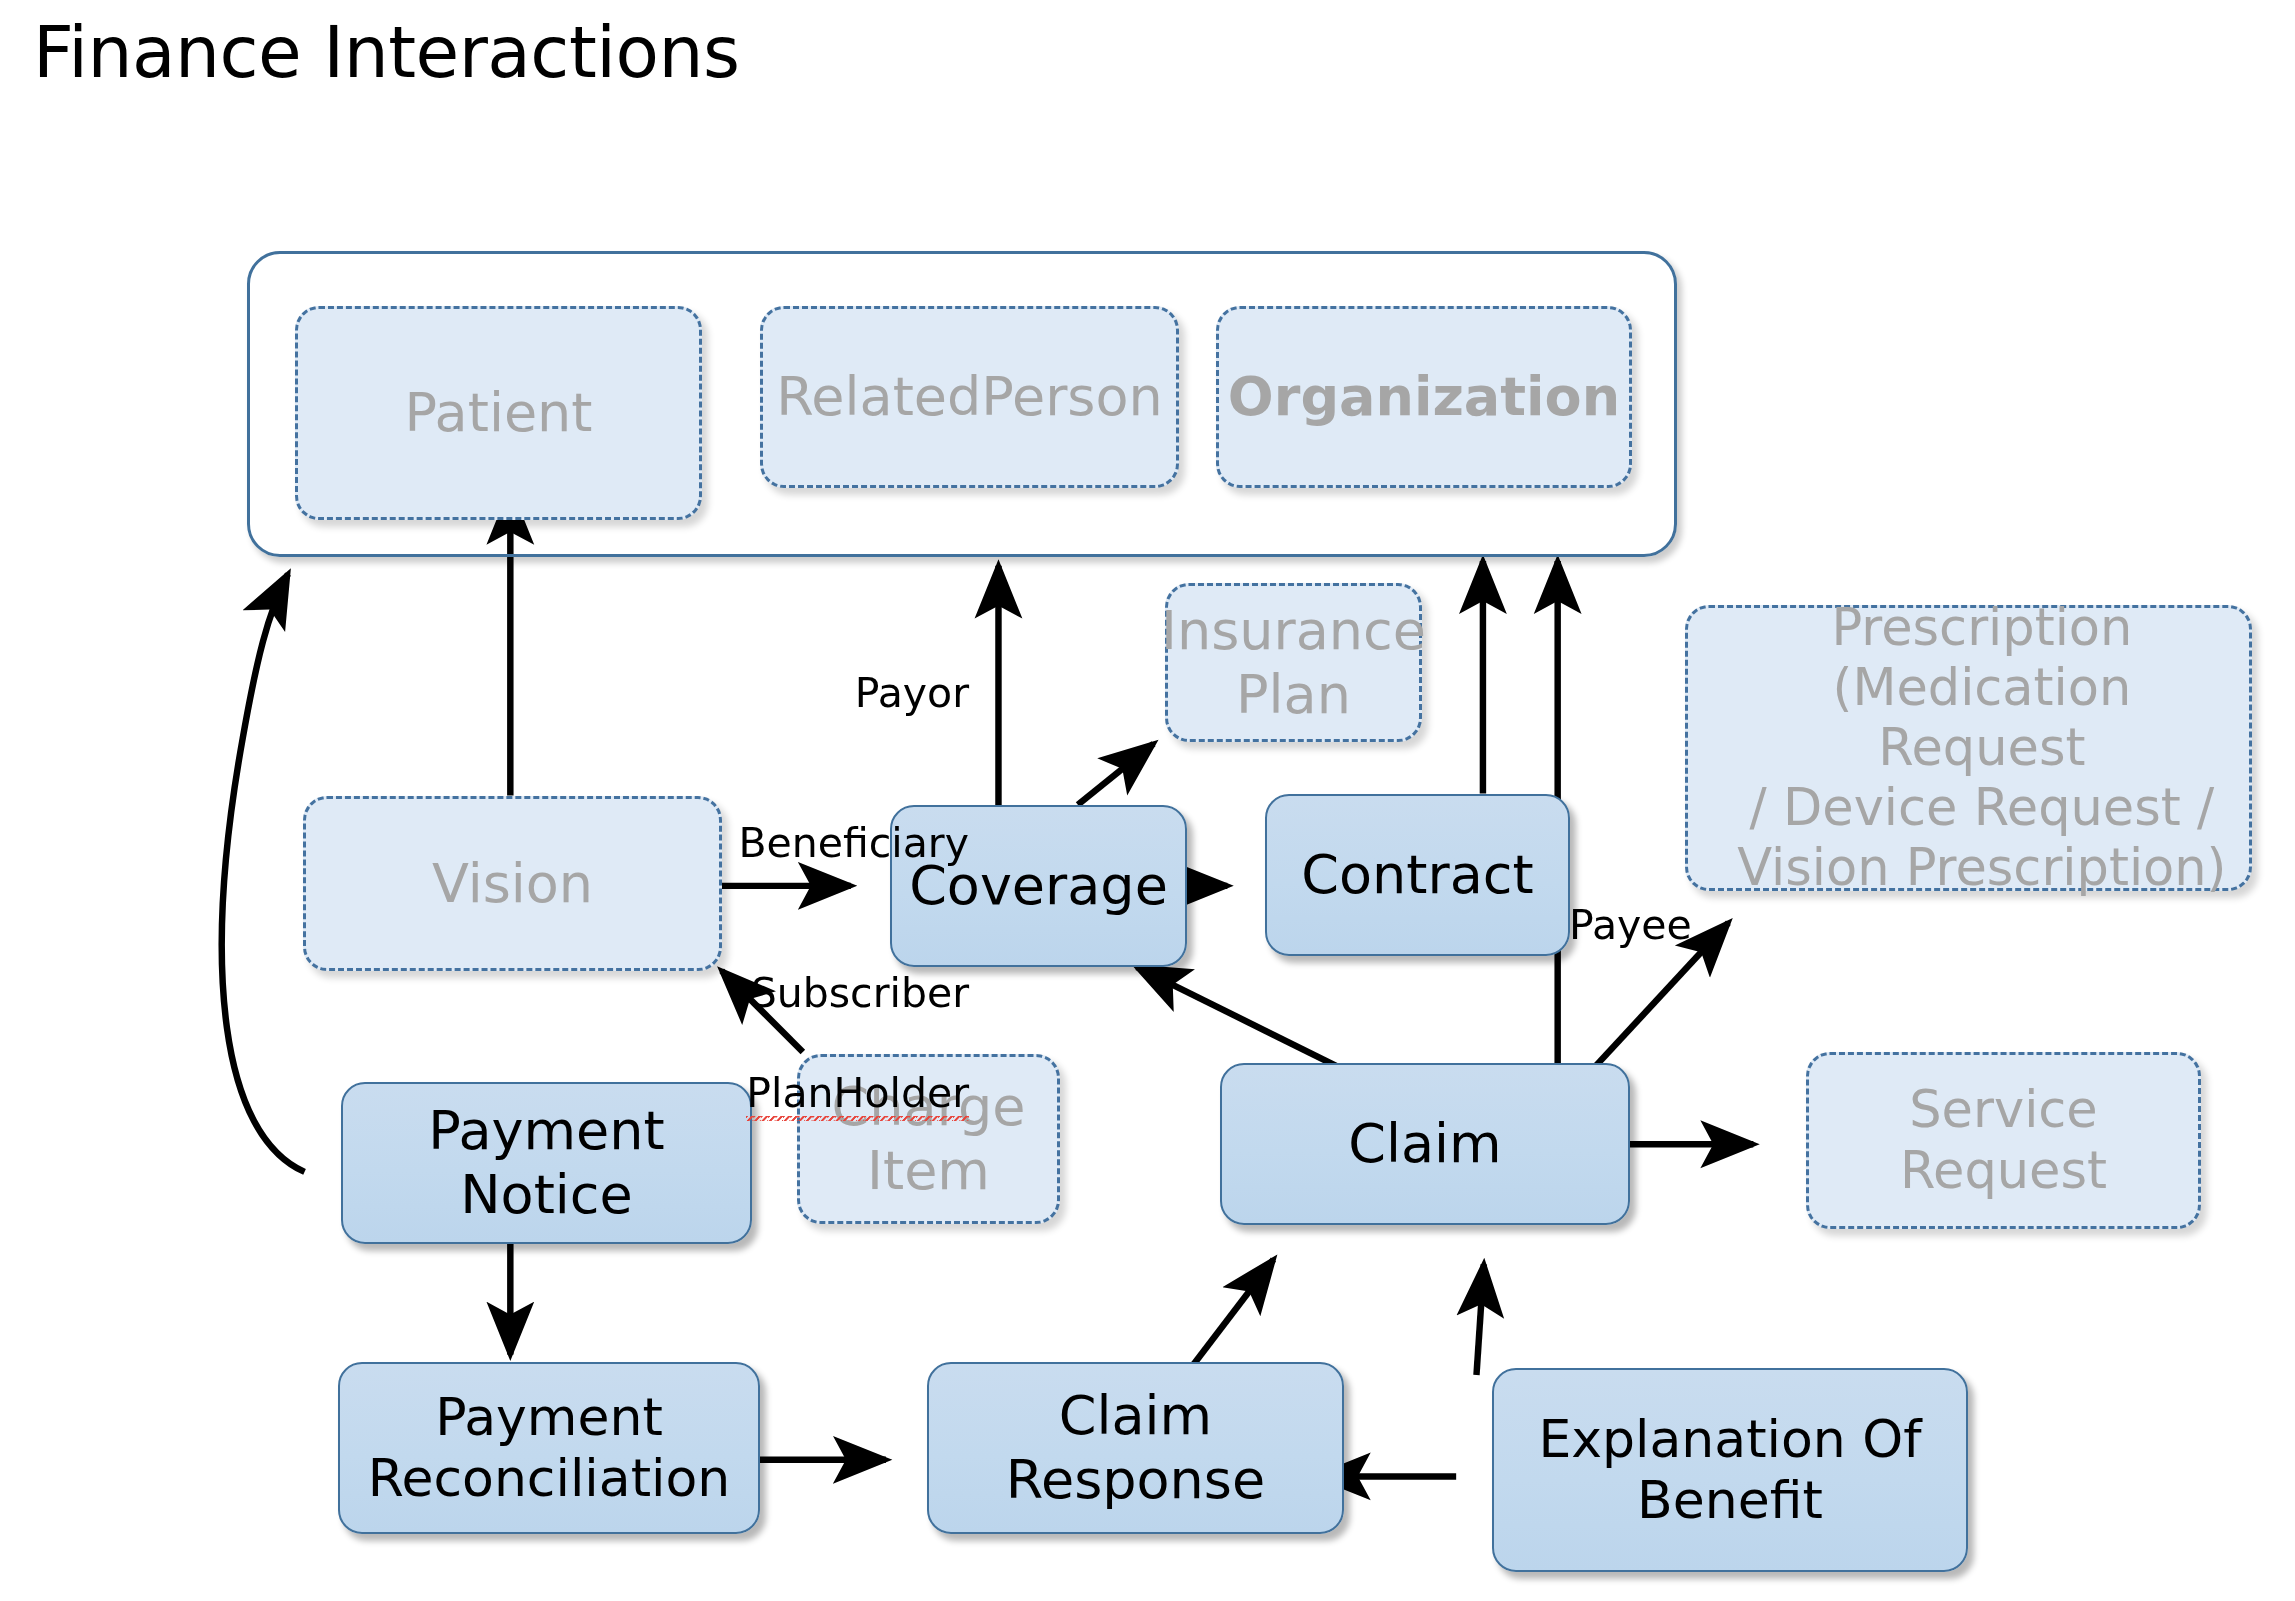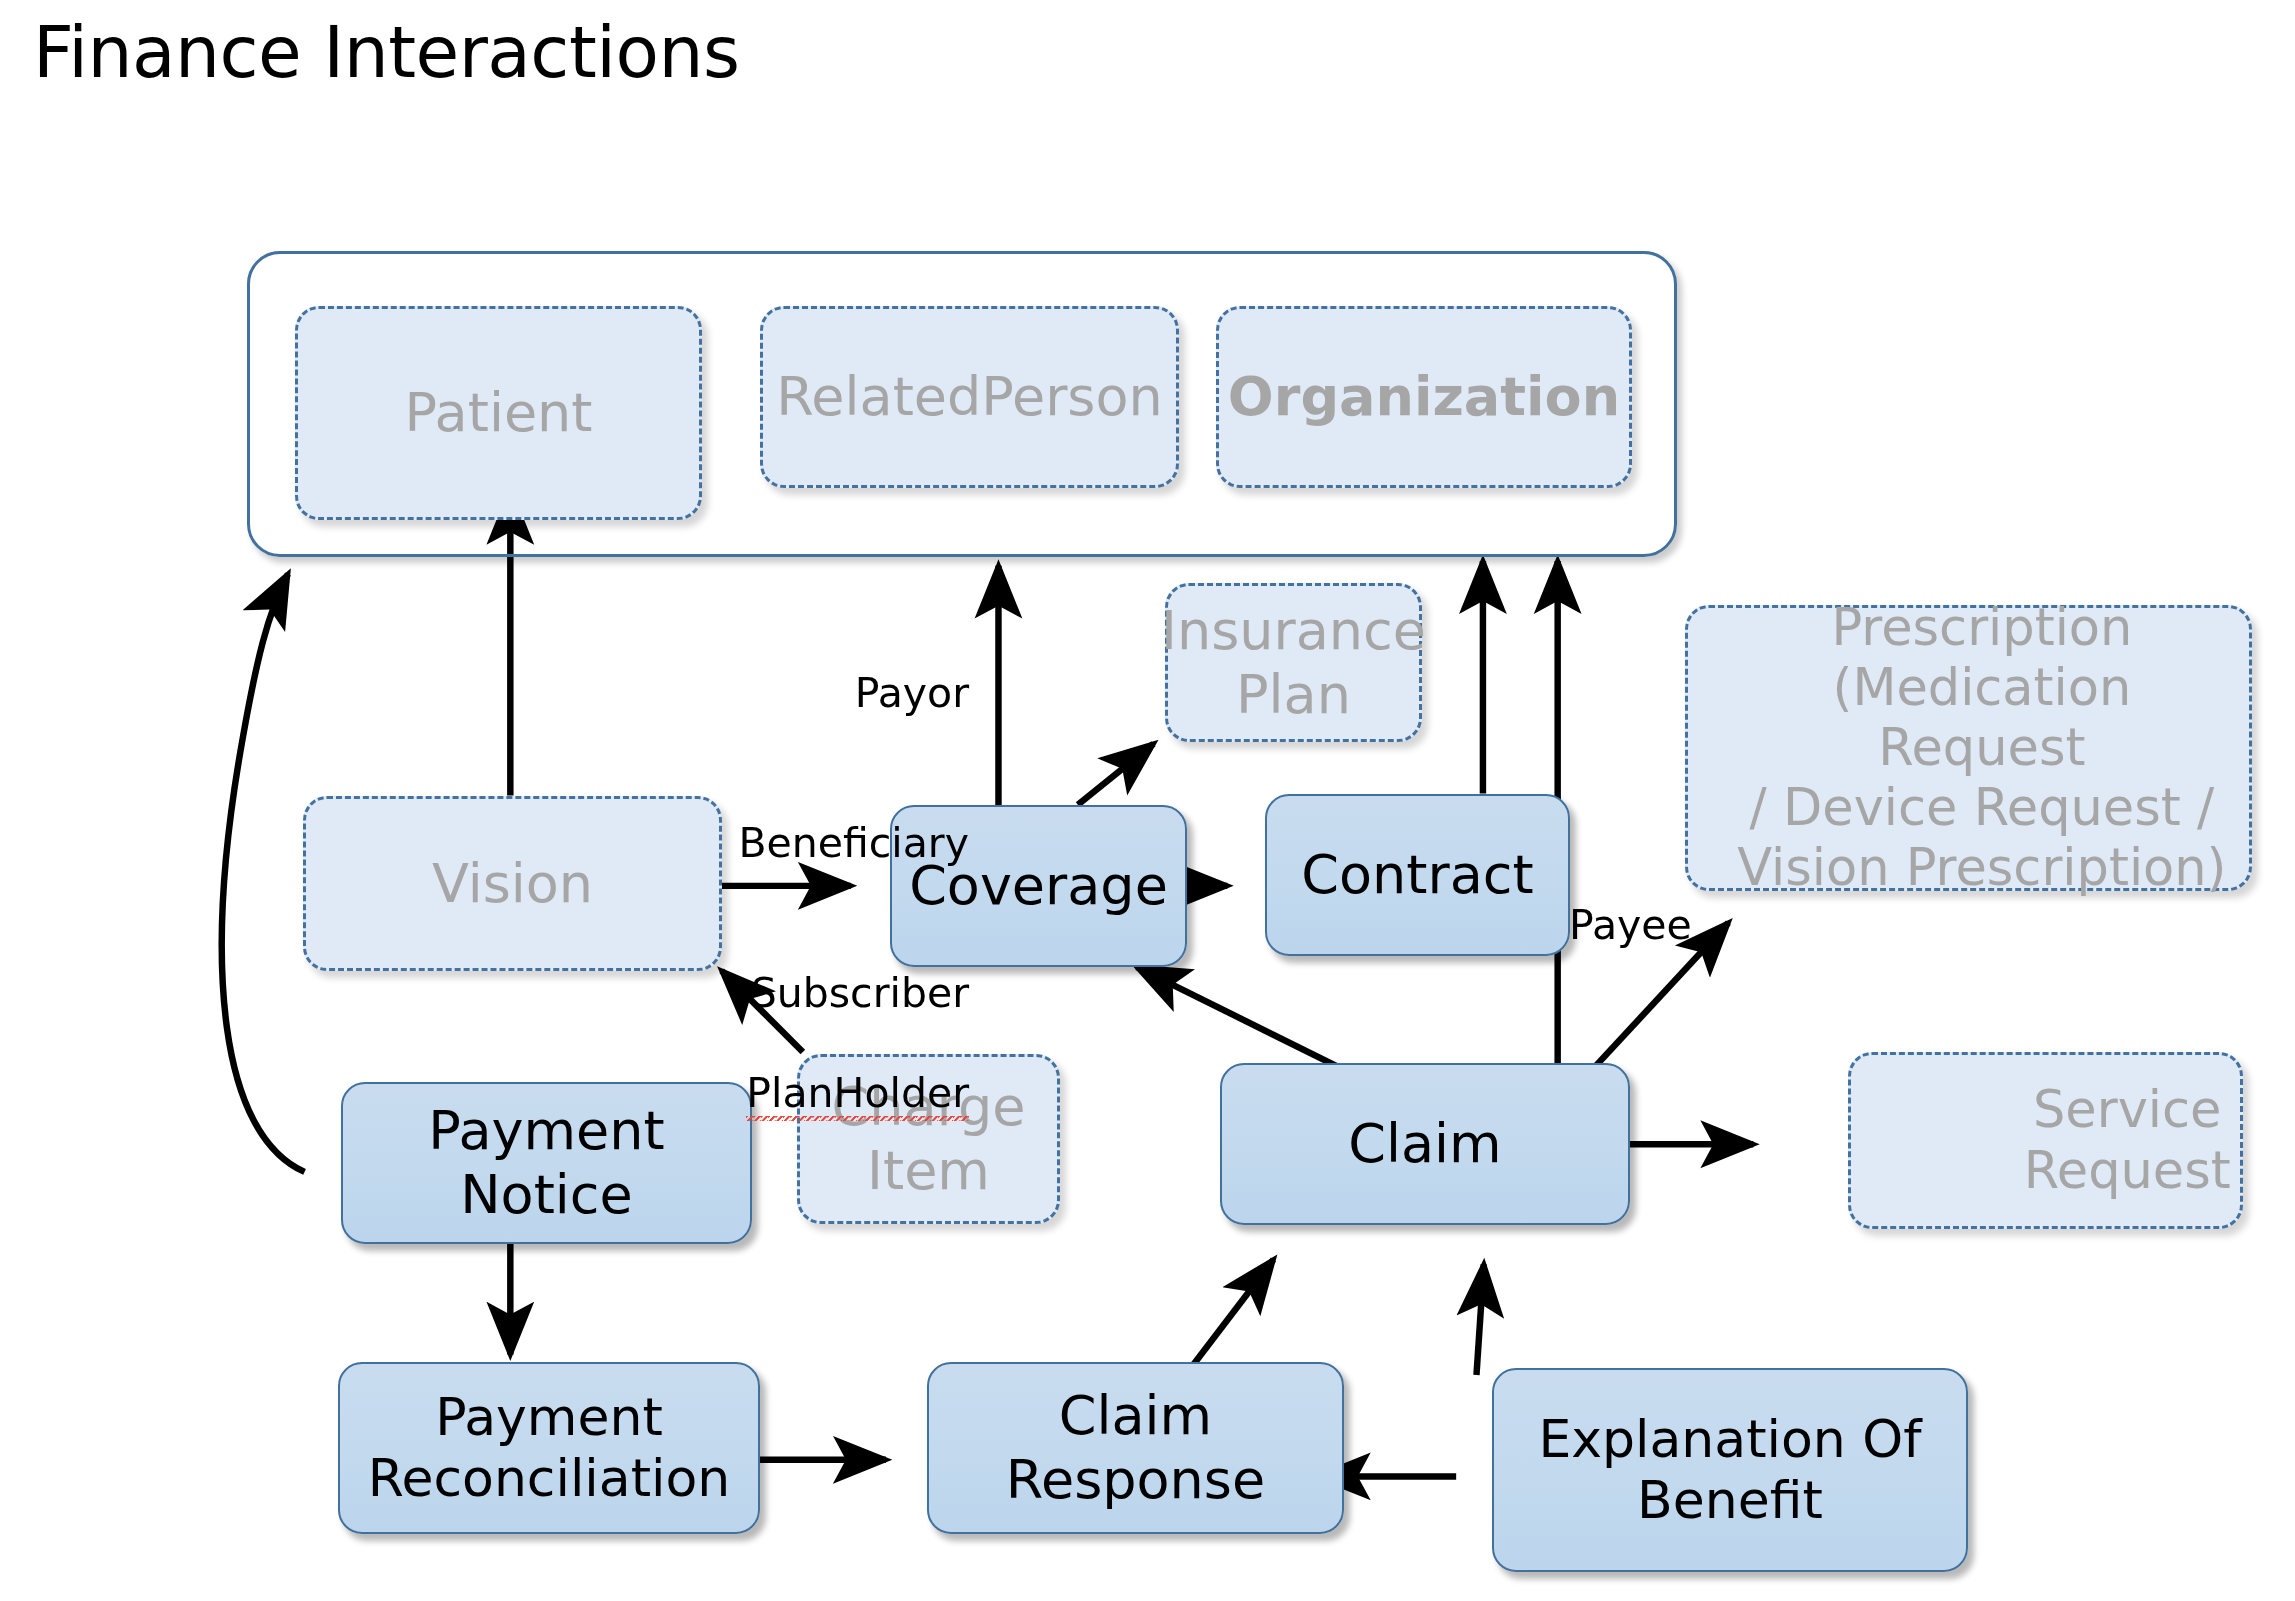--- a/index.html
+++ b/index.html
@@ -188,21 +188,21 @@
   </div>
 
   <div class="node dashed" style="left:797px; top:1054px; width:263px; height:170px; font-size:54px;">
     <span class="lbl">Charge<br>Item</span>
   </div>
 
   <div class="node solid" style="left:1184px; top:1063px; width:410px; height:162px; font-size:54px;">
     <span class="lbl">Claim</span>
   </div>
 
-  <div class="node dashed" style="left:1848px; top:1052px; width:395px; height:177px; font-size:51px;justify-content:flex-end;">
+  <div class="node dashed" style="left:1806px; top:1052px; width:395px; height:177px; font-size:51px;">
     <span class="lbl">Service<br>Request</span>
   </div>
 
   <div class="node solid" style="left:302px; top:1362px; width:422px; height:172px; font-size:52px;">
     <span class="lbl">Payment<br>Reconciliation</span>
   </div>
 
   <div class="node solid" style="left:891px; top:1362px; width:417px; height:172px; font-size:54px;">
     <span class="lbl">Claim<br>Response</span>
   </div>

